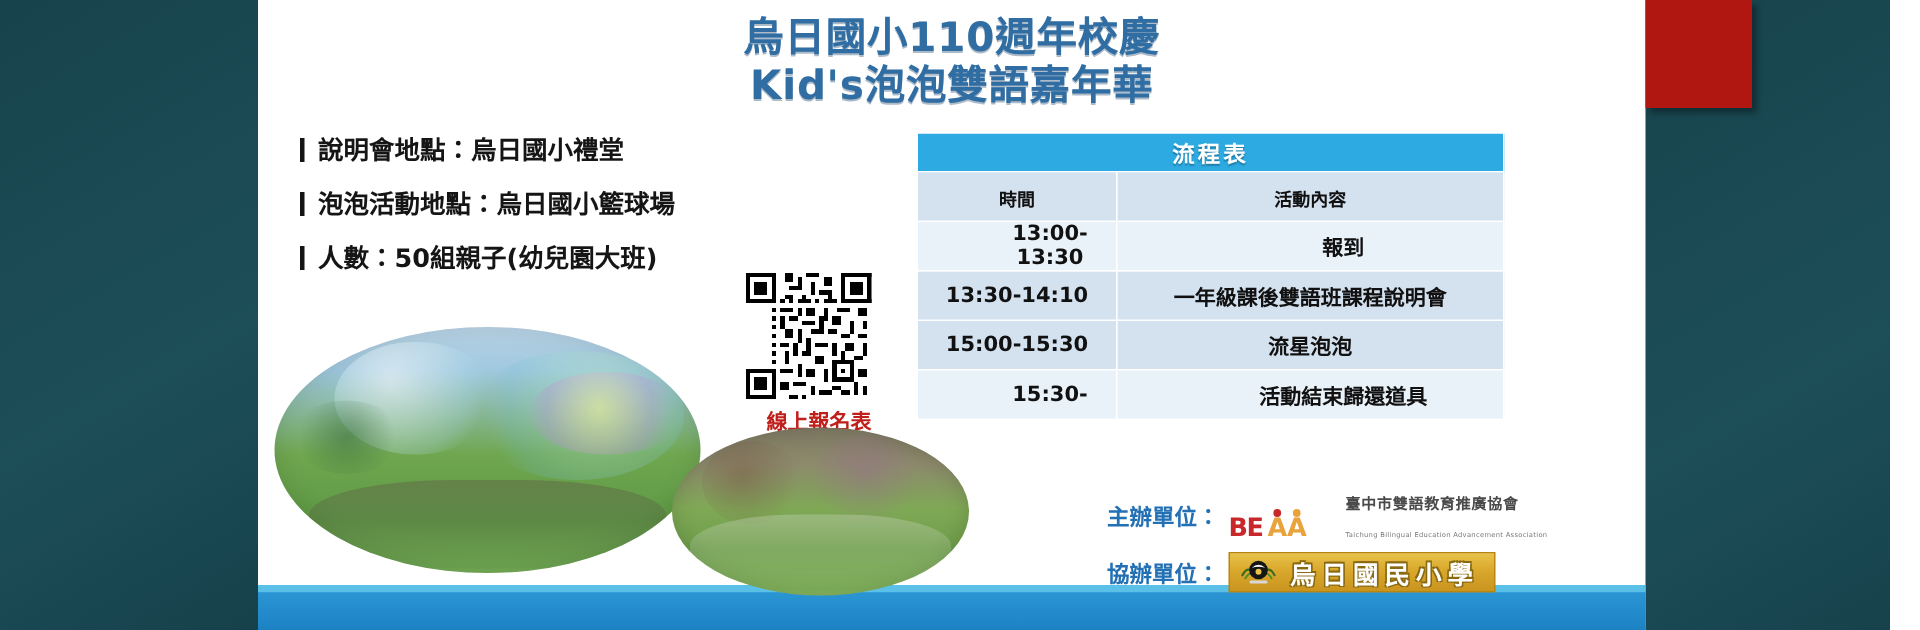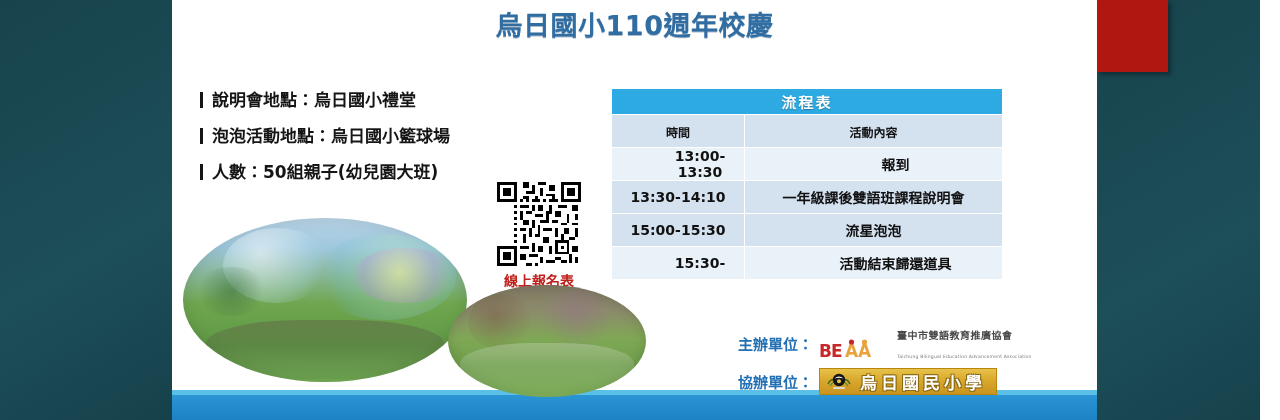--- a/index.html
+++ b/index.html
@@ -105,21 +105,21 @@
     top: 2px;
     flex: none;
   }
 
   
   .qr-wrap {
     position: absolute;
     left: 497px;
     top: 182px;
     width: 84px;
-    text-align: center;
+    text-align: right;
   }
   .qr-code {
     width: 84px;
     height: 84px;
     display: block;
   }
   .qr-caption {
     margin-top: 4px;
     font-size: 14px;
     font-weight: bold;
@@ -266,20 +266,21 @@
   <div class="side-panel right"></div>
   <div class="red-square"></div>
 
   <div class="bottom-band">
     <div class="band-top"></div>
     <div class="band-shade"></div>
   </div>
 
   <div class="title-block">
     <div class="title-line">烏日國小110週年校慶</div>
+    <div class="title-line">Kid's泡泡雙語嘉年華</div>
   </div>
 
   <div class="info-list">
     <div class="info-row">
       <span class="info-bar"></span>
       <span>說明會地點：烏日國小禮堂</span>
     </div>
     <div class="info-row">
       <span class="info-bar"></span>
       <span>泡泡活動地點：烏日國小籃球場</span>

